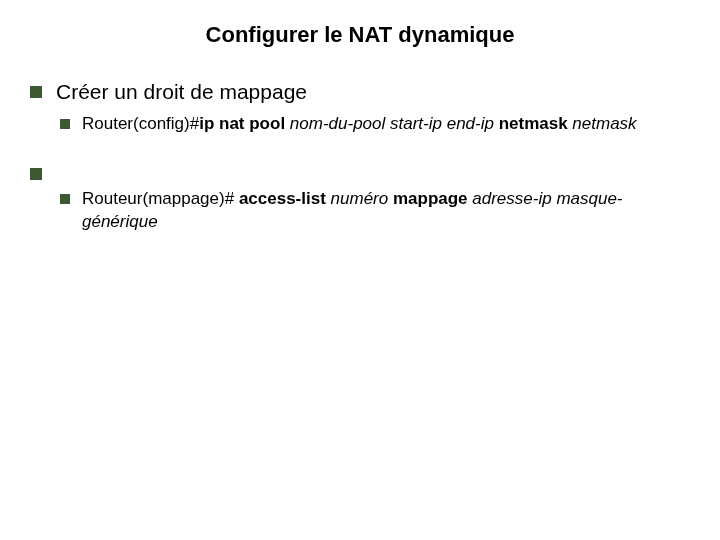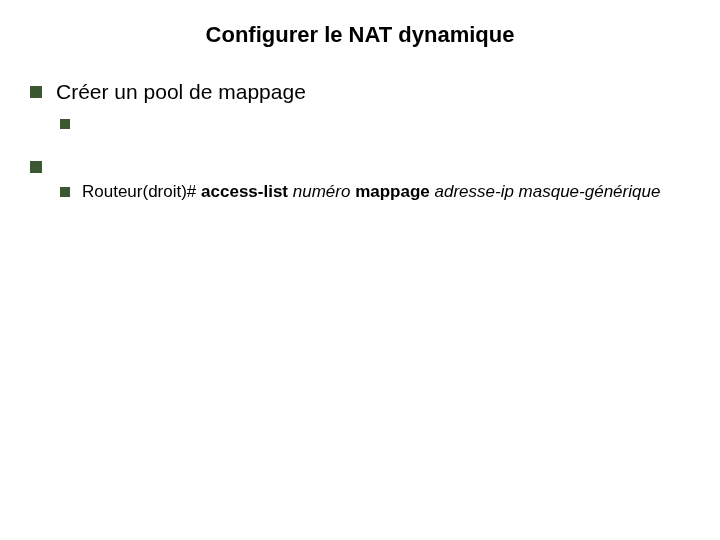--- a/index.html
+++ b/index.html
@@ -69,32 +69,35 @@
 </head>
 <body>
 
 <div class="slide">
   <div class="title">Configurer le NAT dynamique</div>
 
   <div class="content">
 
     <div class="l1-item">
       <div class="l1-bullet"></div>
-      <div class="l1-text">Créer un pool de mappage</div>
+      <div class="l1-text">Créer un droit de mappage</div>
     </div>
 
     <div class="l2-item">
       <div class="l2-bullet"></div>
+      <div class="l2-text">
+        <span>Router(config)#</span><span class="bold">ip nat pool </span><span class="ital">nom-du-pool start-ip end-ip </span><span class="bold">netmask </span><span class="ital">netmask</span>
+      </div>
     </div>
 
     <div class="l1-item">
       <div class="l1-bullet"></div>
     </div>
 
     <div class="l2-item">
       <div class="l2-bullet"></div>
       <div class="l2-text">
-        <span>Routeur(droit)# </span><span class="bold">access-list </span><span class="ital">numéro </span><span class="bold">mappage </span><span class="ital">adresse-ip masque-générique</span>
+        <span>Routeur(mappage)# </span><span class="bold">access-list </span><span class="ital">numéro </span><span class="bold">mappage </span><span class="ital">adresse-ip masque-générique</span>
       </div>
     </div>
 
   </div>
 </div>
 
 </body></html>

